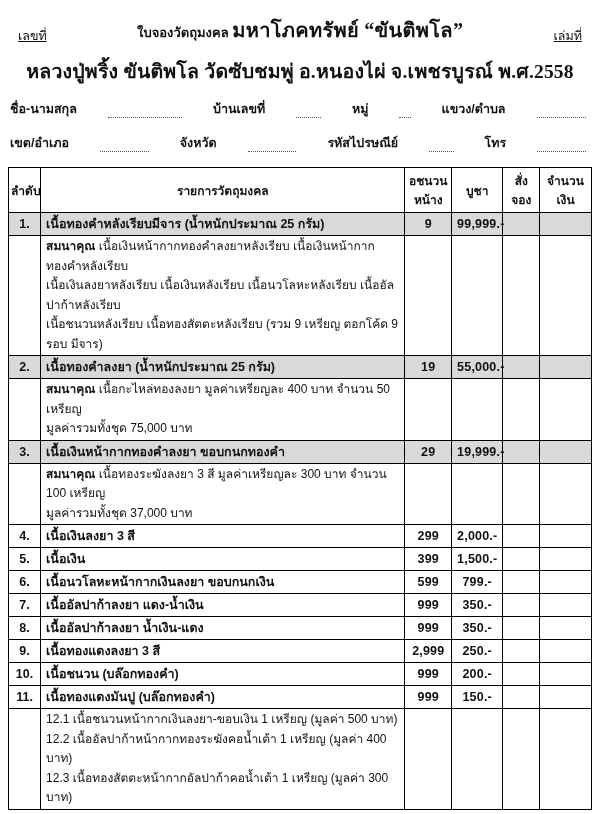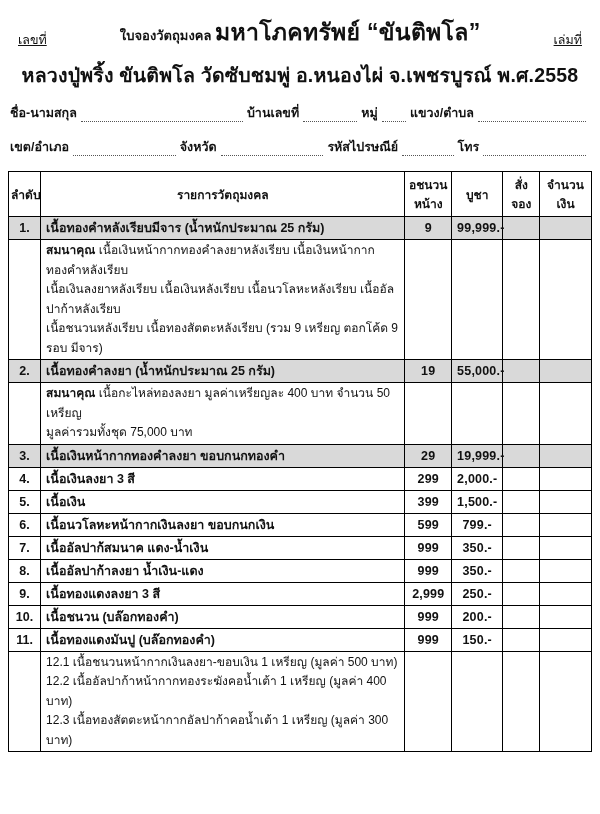--- a/index.html
+++ b/index.html
@@ -8,25 +8,25 @@
     font-family:"Liberation Sans","DejaVu Sans",sans-serif;
     font-size:13px;
   }
   .page{padding:12px 8px 0 8px;}
 
   
   .hdr-row{display:flex;align-items:flex-end;justify-content:space-between;padding:2px 10px 0 10px;}
   .hdr-label{font-size:12.5px;text-decoration:underline;}
   .hdr-center{text-align:center;flex:1;}
   .form-label{font-size:13px;font-weight:bold;}
-  .brand{font-family:Liberation Sans, sans-serif;font-weight:bold;font-size:23px;letter-spacing:.3px;}
-  .main-title{text-align:center;font-weight:bold;font-size:19.5px;margin:10px 0 12px 0;letter-spacing:.2px;}
+  .brand{font-family:Liberation Serif, serif;font-weight:bold;font-size:20px;letter-spacing:.3px;}
+  .main-title{text-align:center;font-weight:bold;font-size:19.5px;margin:10px 0 12px 0;letter-spacing:.2px;font-family:Liberation Serif, serif;}
 
   
-  .fill-row{display:flex;align-items:flex-end;margin:0 2px 14px 2px;font-size:12.5px;font-weight:bold;}
+  .fill-row{display:flex;align-items:flex-end;margin:0 2px 14px 2px;font-size:12.5px;font-weight:bold;gap:27px;}
   .fill-row .lbl{white-space:nowrap;padding-right:2px;}
   .dots{border-bottom:1.2px dotted #555;height:13px;margin:0 4px 1px 2px;}
   .grow-3{flex:3;} .grow-2{flex:2;} .grow-1{flex:1;} .grow-05{flex:.45;}
 
   
   table.items{width:100%;border-collapse:collapse;table-layout:fixed;margin-top:2px;}
   table.items th,table.items td{
     border:1px solid #000;padding:1px 5px;vertical-align:middle;
   }
   table.items th{font-size:12px;font-weight:bold;text-align:center;padding:3px 2px;}
@@ -139,20 +139,31 @@
           <td></td>
         </tr>
         <tr class="main shaded">
           <td class="c-no">3.</td>
           <td class="c-item">เนื้อเงินหน้ากากทองคำลงยา ขอบกนกทองคำ</td>
           <td class="c-qty">29</td>
           <td class="c-price">19,999.-</td>
           <td></td>
           <td></td>
         </tr>
+        <tr class="detail">
+          <td class="c-no"></td>
+          <td class="c-item detail-cell">
+            <div class="d-line"><span class="pfx">สมนาคุณ </span>เนื้อทองระฆังลงยา 3 สี มูลค่าเหรียญละ 300 บาท จำนวน 100 เหรียญ</div>
+            <div class="d-line b">มูลค่ารวมทั้งชุด 37,000 บาท</div>
+          </td>
+          <td></td>
+          <td></td>
+          <td></td>
+          <td></td>
+        </tr>
         <tr class="main">
           <td class="c-no">4.</td>
           <td class="c-item">เนื้อเงินลงยา 3 สี</td>
           <td class="c-qty">299</td>
           <td class="c-price">2,000.-</td>
           <td></td>
           <td></td>
         </tr>
         <tr class="main">
           <td class="c-no">5.</td>
@@ -165,21 +176,21 @@
         <tr class="main">
           <td class="c-no">6.</td>
           <td class="c-item">เนื้อนวโลหะหน้ากากเงินลงยา ขอบกนกเงิน</td>
           <td class="c-qty">599</td>
           <td class="c-price">799.-</td>
           <td></td>
           <td></td>
         </tr>
         <tr class="main">
           <td class="c-no">7.</td>
-          <td class="c-item">เนื้ออัลปาก้สมนาค แดง-น้ำเงิน</td>
+          <td class="c-item">เนื้ออัลปาก้าลงยา แดง-น้ำเงิน</td>
           <td class="c-qty">999</td>
           <td class="c-price">350.-</td>
           <td></td>
           <td></td>
         </tr>
         <tr class="main">
           <td class="c-no">8.</td>
           <td class="c-item">เนื้ออัลปาก้าลงยา น้ำเงิน-แดง</td>
           <td class="c-qty">999</td>
           <td class="c-price">350.-</td>

